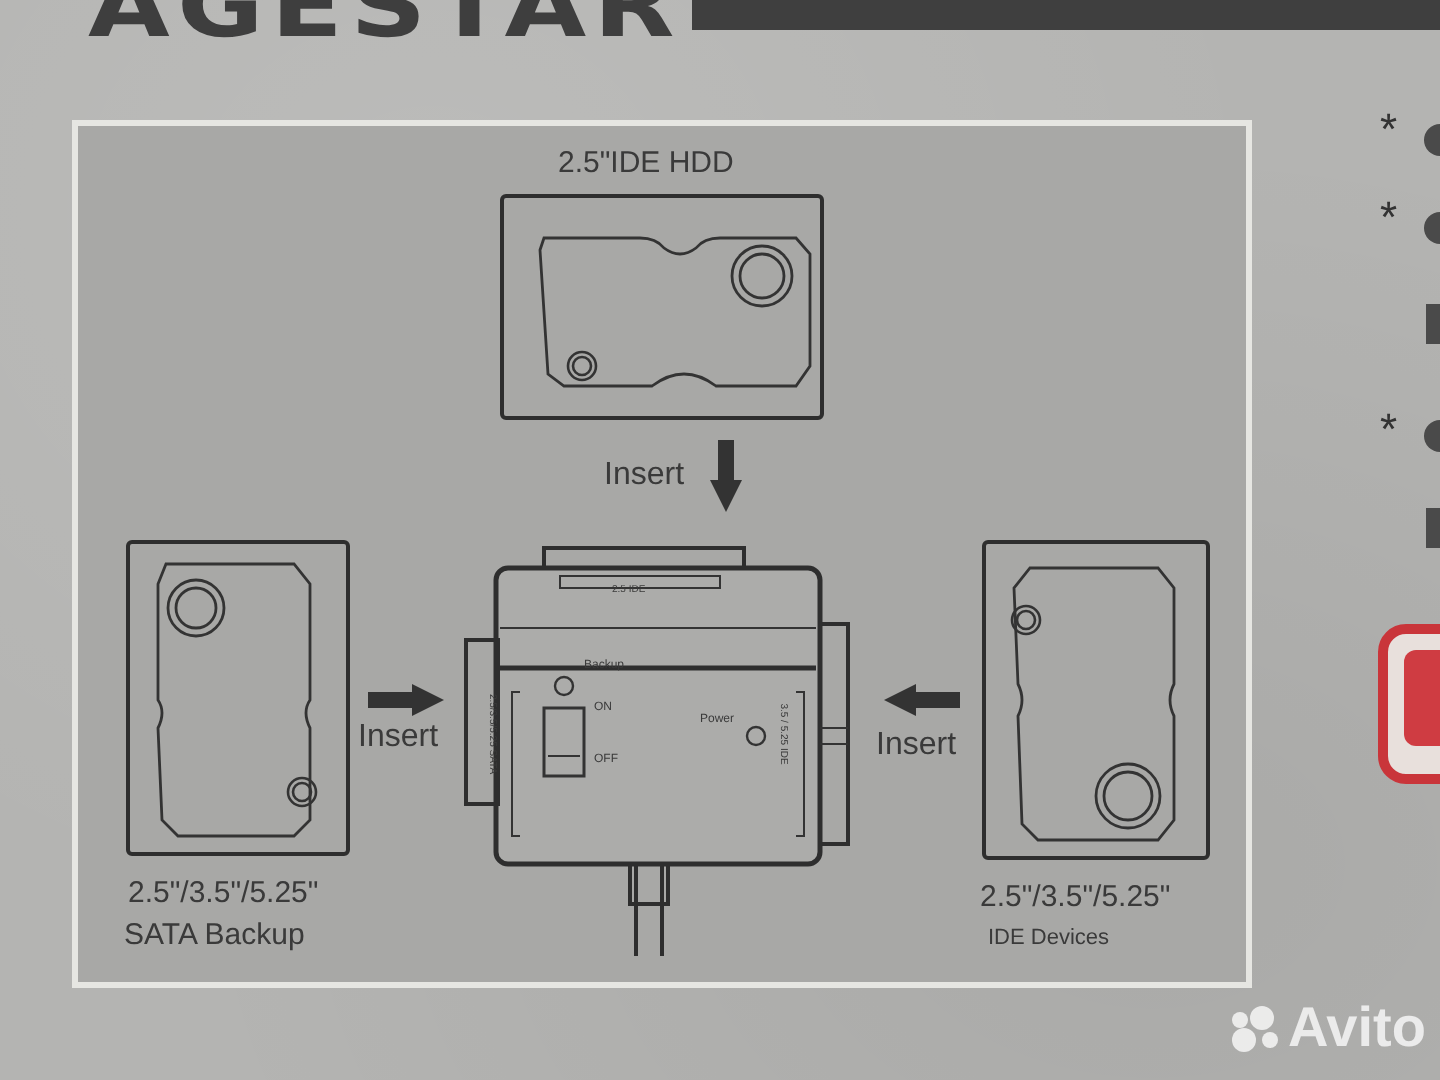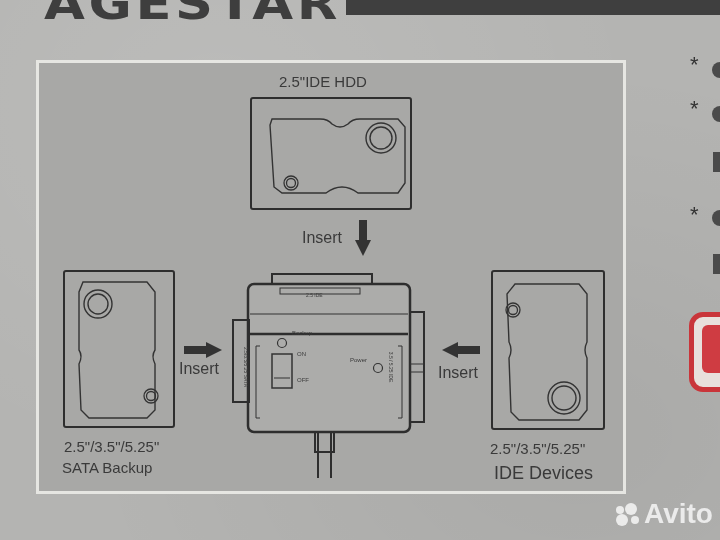--- a/index.html
+++ b/index.html
@@ -94,21 +94,21 @@
   <circle cx="22" cy="40" r="4.5" fill="none" stroke="#333" stroke-width="1.3"></circle>
   <circle cx="73" cy="128" r="16" fill="none" stroke="#333" stroke-width="1.4"></circle>
   <circle cx="73" cy="128" r="12" fill="none" stroke="#333" stroke-width="1.4"></circle>
 </svg>
 <svg style="left:442px;top:342px;" width="40" height="16">
   <polygon points="16,0 0,8 16,16" fill="#333"></polygon>
   <rect x="14" y="4" width="24" height="8" fill="#333"></rect>
 </svg>
 <div class="label" style="left:438px;top:364px;font-size:16px;">Insert</div>
 <div class="label" style="left:490px;top:440px;font-size:15px;">2.5"/3.5"/5.25"</div>
-<div class="label" style="left:494px;top:463px;font-size:18px;text-align:right;">IDE Devices</div>
+<div class="label" style="left:494px;top:463px;font-size:11px;text-align:right;">IDE Devices</div>
 
 <div class="bullet" style="left:690px;top:52px;">*</div>
 <div class="bullet" style="left:690px;top:96px;">*</div>
 <div class="bullet" style="left:690px;top:202px;">*</div>
 <div style="position:absolute;left:712px;top:62px;width:8px;height:16px;border-radius:8px 0 0 8px;background:#4a4a4a;"></div>
 <div style="position:absolute;left:712px;top:106px;width:8px;height:16px;border-radius:8px 0 0 8px;background:#4a4a4a;"></div>
 <div style="position:absolute;left:713px;top:152px;width:7px;height:20px;background:#4a4a4a;"></div>
 <div style="position:absolute;left:712px;top:210px;width:8px;height:16px;border-radius:8px 0 0 8px;background:#4a4a4a;"></div>
 <div style="position:absolute;left:713px;top:254px;width:7px;height:20px;background:#4a4a4a;"></div>
 

